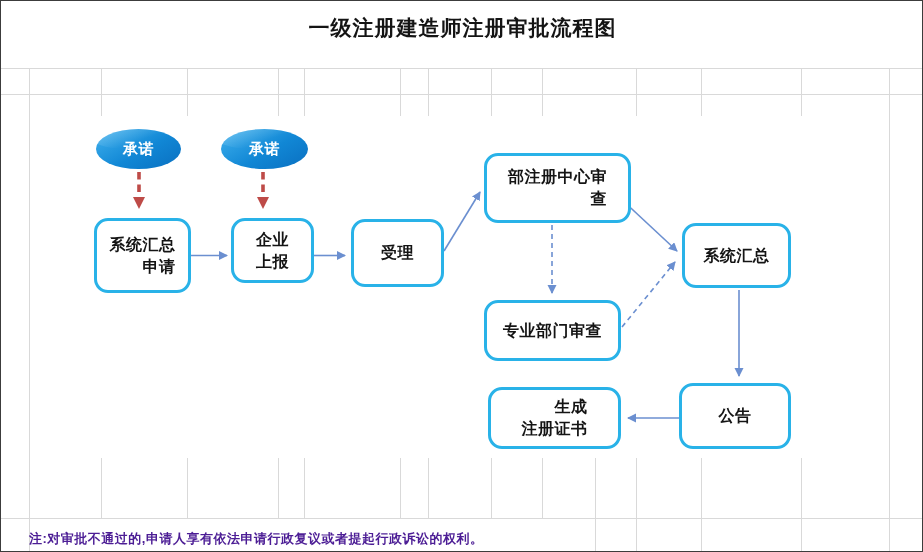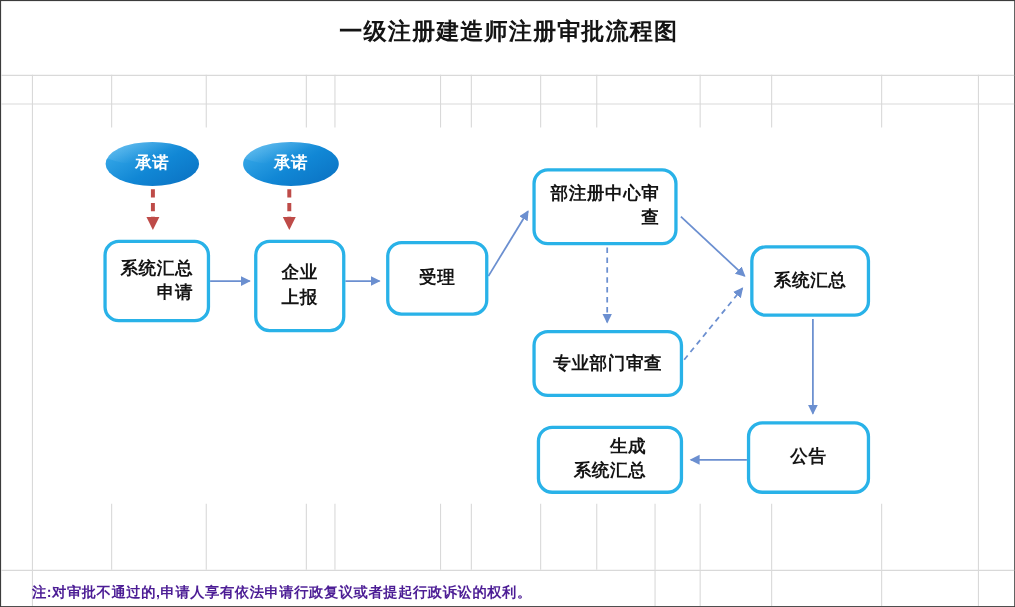--- a/index.html
+++ b/index.html
@@ -93,39 +93,39 @@
     <span class="node-label">承诺</span>
   </div>
   <div class="ellipse" style="left:220px;top:128px;width:87px;height:40px;">
     <span class="node-label">承诺</span>
   </div>
 
   <div class="node" style="left:93px;top:217px;width:97px;height:75px;">
     <span class="node-label">系统汇总
 申请</span>
   </div>
-  <div class="node" style="left:230px;top:217px;width:83px;height:84px;">
+  <div class="node" style="left:230px;top:217px;width:83px;height:65px;">
     <span class="node-label">企业
 上报</span>
   </div>
   <div class="node" style="left:350px;top:218px;width:93px;height:68px;">
     <span class="node-label">受理</span>
   </div>
-  <div class="node" style="left:483px;top:152px;width:132px;height:70px;">
+  <div class="node" style="left:483px;top:152px;width:147px;height:70px;">
     <span class="node-label">部注册中心审
 查</span>
   </div>
   <div class="node" style="left:483px;top:299px;width:137px;height:61px;">
     <span class="node-label">专业部门审查</span>
   </div>
   <div class="node" style="left:681px;top:222px;width:109px;height:65px;">
     <span class="node-label">系统汇总</span>
   </div>
   <div class="node" style="left:678px;top:382px;width:112px;height:66px;">
     <span class="node-label">公告</span>
   </div>
   <div class="node" style="left:487px;top:386px;width:133px;height:62px;">
     <span class="node-label">生成
-系统汇总</span>
+注册证书</span>
   </div>
 
   <div class="footnote">注:对审批不通过的,申请人享有依法申请行政复议或者提起行政诉讼的权利。</div>
 </div>
 
 </body></html>

